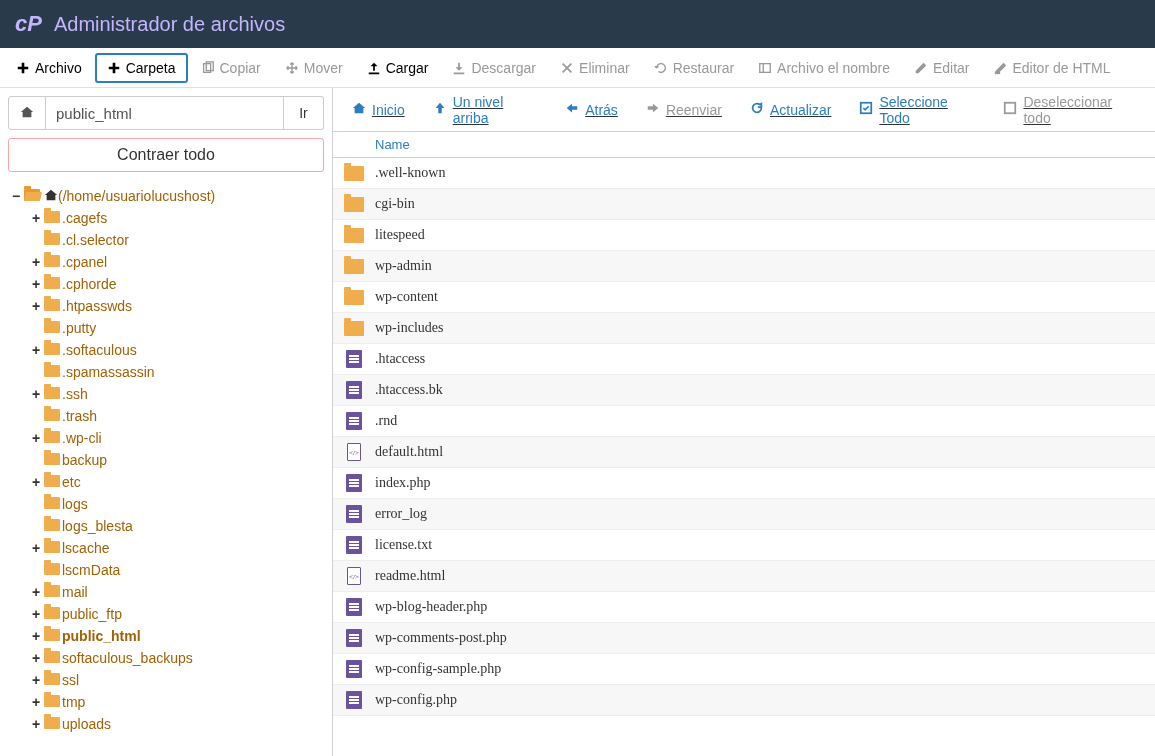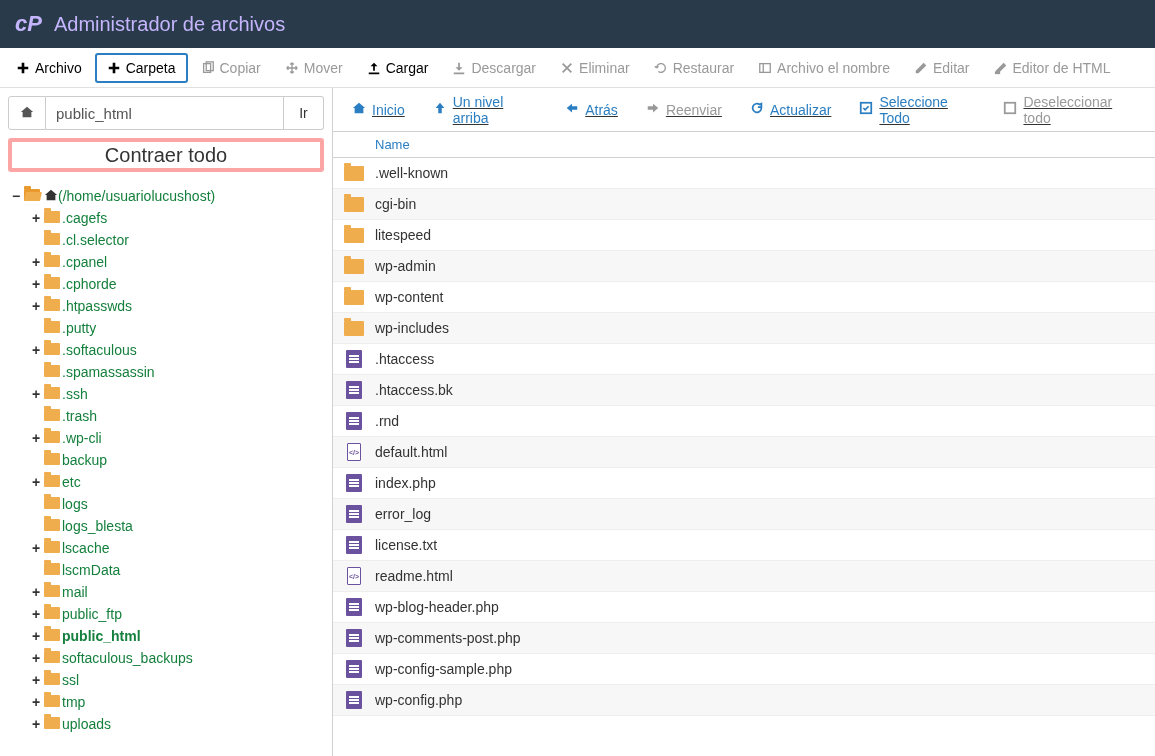--- a/index.html
+++ b/index.html
@@ -46,28 +46,28 @@
   width: 333px;
   border-right: 1px solid #d0d0d0;
   display: flex;
   flex-direction: column;
   background: #fff;
 }
 .path-row { display: flex; padding: 8px; gap: 0; }
 .home-btn { width: 38px; height: 34px; border: 1px solid #ccc; border-radius: 3px 0 0 3px; display:flex; align-items:center; justify-content:center; cursor:pointer; }
 .path-input { flex: 1; height: 34px; border: 1px solid #ccc; border-left: none; padding: 0 10px; font-size: 15px; color: #555; }
 .go-btn { width: 40px; height: 34px; border: 1px solid #ccc; border-left: none; border-radius: 0 3px 3px 0; background:#fff; cursor:pointer; color:#333; font-size:14px;}
-.collapse-btn { margin: 0 8px 8px 8px; height: 34px; border: 4px solid #fca5a5; border-radius: 3px; background:#fff; cursor:pointer; color:#333; font-size:20px;}
+.collapse-btn { margin: 0 8px 8px 8px; height: 34px; border: 1px solid #fca5a5; border-radius: 3px; background:#fff; cursor:pointer; color:#333; font-size:16px;}
 
 .tree { flex: 1; overflow-y: auto; padding: 5px 10px; }
 .tree-item { display: flex; align-items: center; height: 22px; cursor: pointer; }
 .tree-item .expander { width: 12px; text-align: center; font-weight: bold; font-size: 14px; color: #333; }
 .tree-item .expander.none { visibility: hidden; }
 .tree-item .ticon { width: 16px; margin: 0 2px; }
-.tree-item .tlabel { font-size: 14px; color: #15803d; }
+.tree-item .tlabel { font-size: 14px; color: #a16207; }
 .tree-item.bold .tlabel { font-weight: bold; }
 .tree-item .homeicon { color: #333; margin-left: 2px; }
 
 .folder-icon { display:inline-block; width:16px; height:12px; background:#f0ad4e; border-radius:1px; position:relative; }
 .folder-icon::before { content:''; position:absolute; top:-3px; left:0; width:7px; height:3px; background:#f0ad4e; border-radius:1px 1px 0 0;}
 .folder-open-icon { display:inline-block; width:16px; height:12px; background:#e89a2e; border-radius:1px; position:relative; }
 .folder-open-icon::before { content:''; position:absolute; top:-3px; left:0; width:7px; height:3px; background:#e89a2e; border-radius:1px 1px 0 0;}
 .folder-open-icon::after { content:''; position:absolute; bottom:0; left:1px; right:-1px; height:9px; background:#f0ad4e; transform:skewX(-12deg); border-radius:1px;}
 
 .main { flex: 1; display: flex; flex-direction: column; background: #fff; }
@@ -94,20 +94,21 @@
 }
 .list-header .col-icon { width: 42px; }
 .list-header .col-name { flex:1; padding-left: 0; font-size: 13px; color: #2b7ec1; cursor:pointer;}
 
 .row {
   display: flex;
   align-items: center;
   height: 31px;
   border-bottom: 1px solid #eee;
   cursor: pointer;
+  font-family: Liberation Serif, serif;
 }
 .row:nth-child(even) { background: #f7f7f7; }
 .row:nth-child(odd) { background: #fff; }
 .row .col-icon { width: 42px; display:flex; align-items:center; justify-content:center; }
 .row .col-name { flex:1; font-size: 14px; color: #333; }
 
 .file-icon-purple { width:16px; height:18px; background:#6b529e; border-radius:1px; position:relative; }
 .file-icon-purple::before { content:''; position:absolute; top:5px; left:3px; right:3px; height:2px; background:#fff; box-shadow: 0 3px 0 #fff, 0 6px 0 #fff;}
 .file-icon-html { width:14px; height:18px; border:1px solid #6b529e; border-radius:1px; position:relative; background:#fff;}
 .file-icon-html::after { content:'</>'; position:absolute; font-size:7px; color:#6b529e; top:5px; left:1px; font-weight:bold;}

